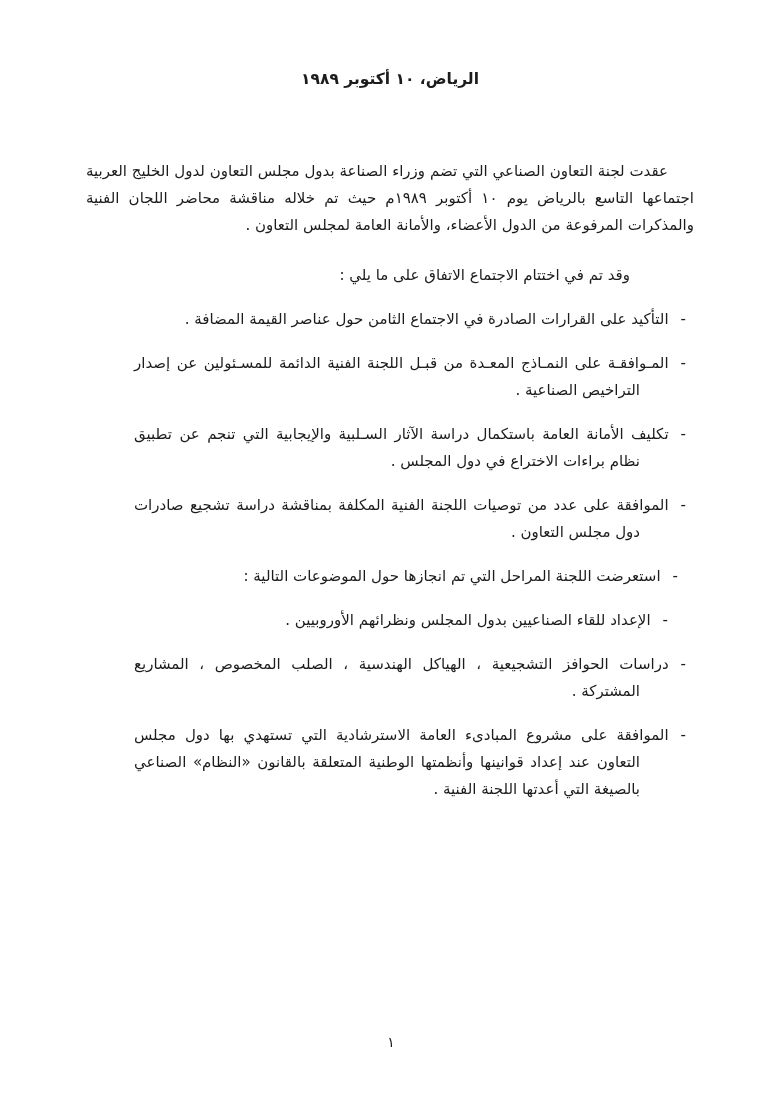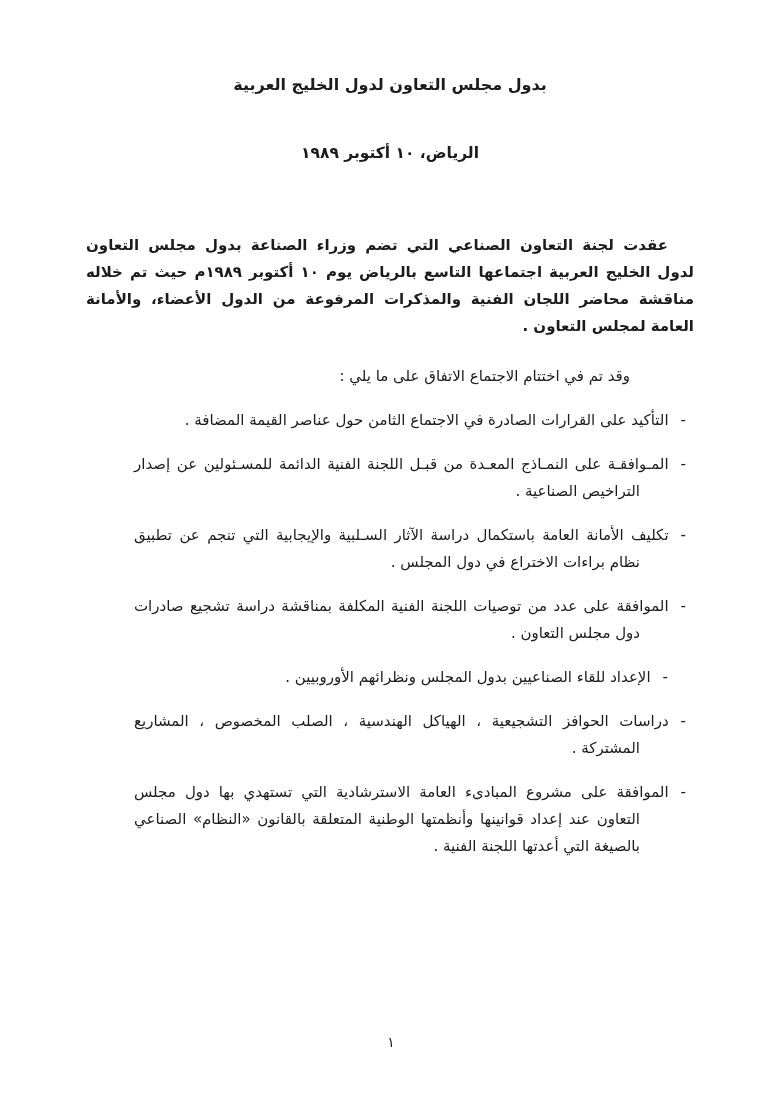--- a/index.html
+++ b/index.html
@@ -37,21 +37,20 @@
     font-size: 15.5px;
     margin-top: 44px;
     font-weight: bold;
   }
   .opening-paragraph {
     margin-top: 70px;
     font-size: 15px;
     line-height: 27px;
     text-align: justify;
     text-indent: 26px; 
-    font-weight: bold;
   }
   .agreement-intro {
     margin-top: 23px;
     font-size: 15px;
     line-height: 27px;
     text-align: right;
     text-indent: 64px;
   }
   .agreement-list {
     margin: 0;
@@ -82,38 +81,38 @@
     color: #1c1c1c;
   }
 </style>
 </head>
 <body>
 
 <div class="page">
   <div class="content">
 
     <div class="doc-header">
-      <div class="title-line">بدول مجلس التعاون لدول الخليج العربية</div>
       <div class="date-line">الرياض، ١٠ أكتوبر ١٩٨٩</div>
     </div>
 
     <div class="opening-paragraph">عقدت لجنة التعاون الصناعي التي تضم وزراء الصناعة بدول مجلس التعاون لدول الخليج العربية اجتماعها التاسع بالرياض يوم ١٠ أكتوبر ١٩٨٩م حيث تم خلاله مناقشة محاضر اللجان الفنية والمذكرات المرفوعة من الدول الأعضاء، والأمانة العامة لمجلس التعاون .</div>
 
     <div class="agreement-intro">وقد تم في اختتام الاجتماع الاتفاق على ما يلي :</div>
 
     <div class="agreement-list">
 
       <div class="li lvl1"><span class="dash">-</span><span>التأكيد على القرارات الصادرة في الاجتماع الثامن حول عناصر القيمة المضافة .</span></div>
 
       <div class="li lvl1"><span class="dash">-</span><span>المـوافقـة على النمـاذج المعـدة من قبـل اللجنة الفنية الدائمة للمسـئولين عن إصدار التراخيص الصناعية .</span></div>
 
       <div class="li lvl1"><span class="dash">-</span><span>تكليف الأمانة العامة باستكمال دراسة الآثار السـلبية والإيجابية التي تنجم عن تطبيق نظام براءات الاختراع في دول المجلس .</span></div>
 
       <div class="li lvl1"><span class="dash">-</span><span>الموافقة على عدد من توصيات اللجنة الفنية المكلفة بمناقشة دراسة تشجيع صادرات دول مجلس التعاون .</span></div>
 
+      <div class="li lvl2"><span class="dash">-</span><span>استعرضت اللجنة المراحل التي تم انجازها حول الموضوعات التالية :</span></div>
 
       <div class="li lvl3"><span class="dash">-</span><span>الإعداد للقاء الصناعيين بدول المجلس ونظرائهم الأوروبيين .</span></div>
 
 
       <div class="li lvl1"><span class="dash">-</span><span>دراسات الحوافز التشجيعية ، الهياكل الهندسية ، الصلب المخصوص ، المشاريع المشتركة .</span></div>
 
       <div class="li lvl1"><span class="dash">-</span><span>الموافقة على مشروع المبادىء العامة الاسترشادية التي تستهدي بها دول مجلس التعاون عند إعداد قوانينها وأنظمتها الوطنية المتعلقة بالقانون «النظام» الصناعي بالصيغة التي أعدتها اللجنة الفنية .</span></div>
 
     </div>
   </div>

